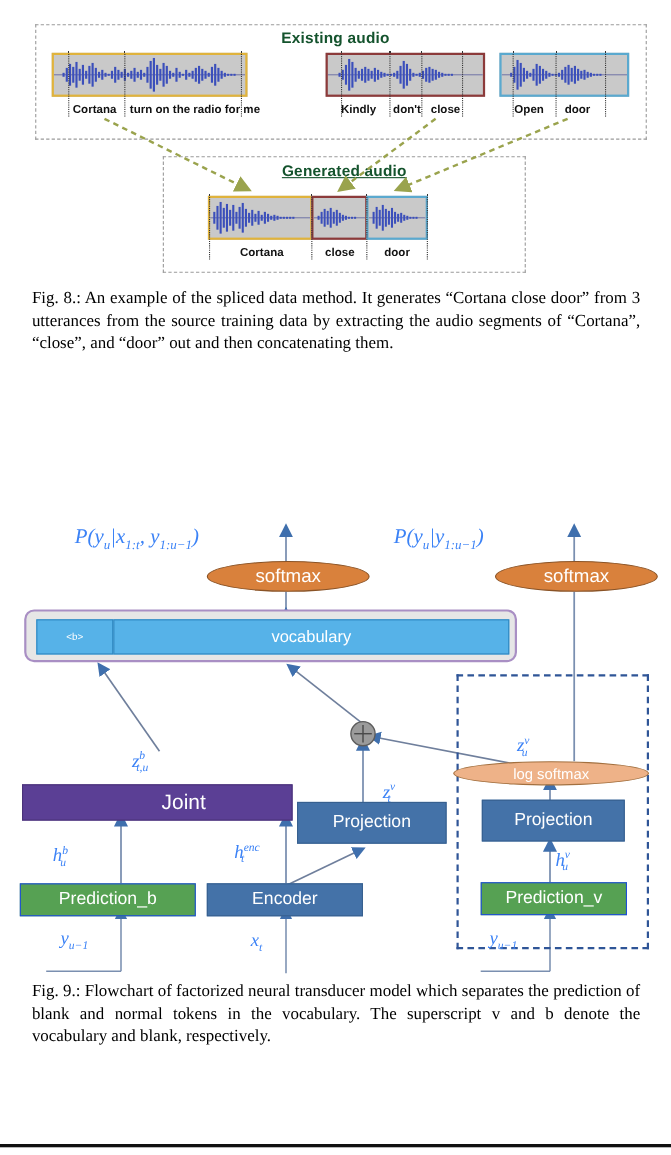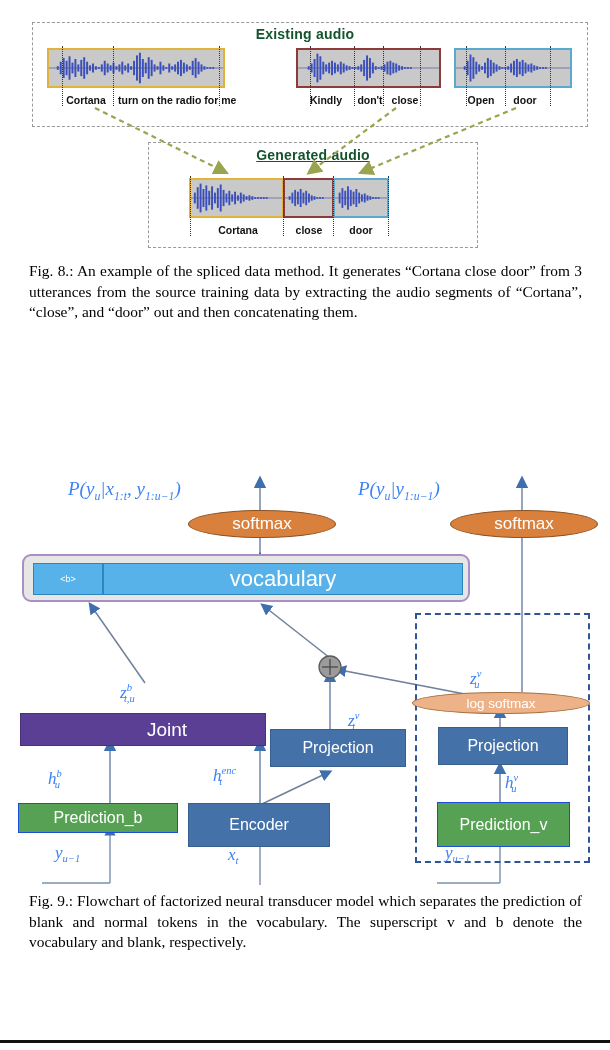--- a/index.html
+++ b/index.html
@@ -76,21 +76,21 @@
   #vocab-inner{
     position:absolute;left:9px;top:7px;width:430px;height:32px;
     display:flex;box-sizing:border-box;
   }
   .vocab-cell{
     box-sizing:border-box;background:#56b2e8;border:1px solid #2e86c0;
     display:flex;align-items:center;justify-content:center;
     color:#fff;font-family:"Liberation Sans", sans-serif;
   }
   #vocab-b{width:70px;font-size:9px;}
-  #vocab-v{flex:1;font-size:22px;}
+  #vocab-v{flex:1;font-size:15px;}
 
   
   .math{
     position:absolute;
     font-family:"Liberation Serif", serif;
     font-style:italic;color:#3b82f6;white-space:nowrap;
   }
   .math .up{vertical-align:super;font-size:.62em;}
   .math .dn{vertical-align:sub;font-size:.62em;}
   .math.big{font-size:19px;}
@@ -462,22 +462,22 @@
       h<span class="up">b</span><span class="dn" style="margin-left:-7px;">u</span>
     </div>
     <div class="math mid" style="left:213px;top:335px;">
       h<span class="up">enc</span><span class="dn" style="margin-left:-17px;">t</span>
     </div>
     <div class="math mid" style="left:505px;top:342px;">
       h<span class="up">v</span><span class="dn" style="margin-left:-7px;">u</span>
     </div>
 
     <div class="node box-green" style="left:18px;top:373px;width:160px;height:30px;">Prediction_b</div>
-    <div class="node box-blue" style="left:188px;top:373px;width:142px;height:44px;">Encoder</div>
-    <div class="node box-green" style="left:437px;top:372px;width:133px;height:45px;">Prediction_v</div>
+    <div class="node box-blue" style="left:188px;top:373px;width:142px;height:30px;">Encoder</div>
+    <div class="node box-green" style="left:437px;top:372px;width:133px;height:30px;">Prediction_v</div>
 
     <div class="math mid" style="left:55px;top:413px;">
       y<span class="dn">u−1</span>
     </div>
     <div class="math mid" style="left:228px;top:415px;">
       x<span class="dn">t</span>
     </div>
     <div class="math mid" style="left:445px;top:413px;">
       y<span class="dn">u−1</span>
     </div>

